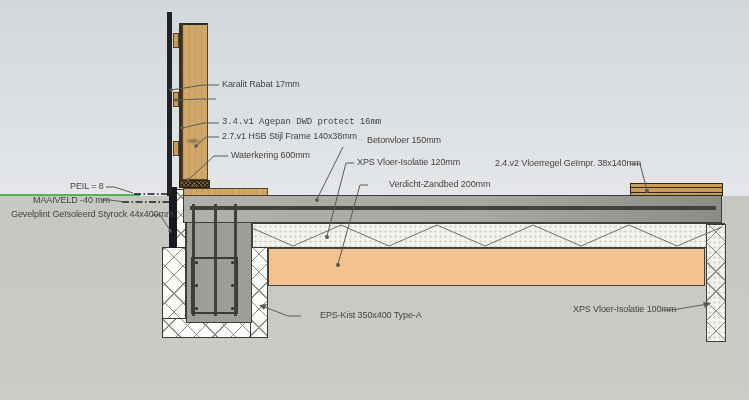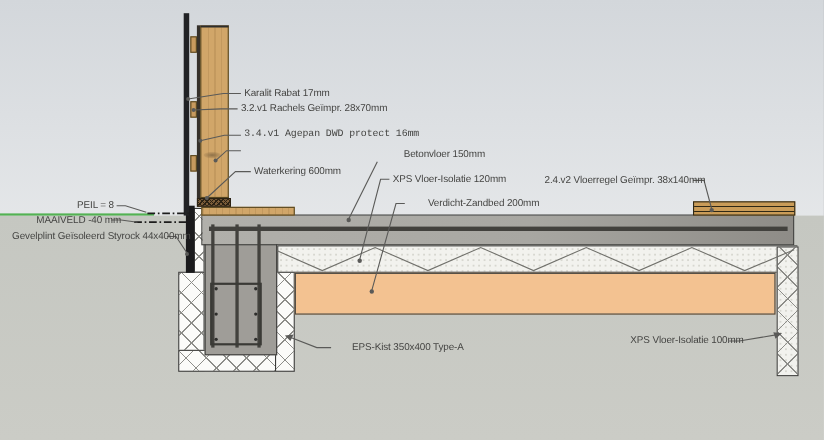--- a/index.html
+++ b/index.html
@@ -157,22 +157,22 @@
       <circle cx="327" cy="237" r="2"></circle>
         <circle cx="338" cy="265" r="2"></circle>
       <circle cx="647" cy="191" r="2"></circle>
         <circle cx="170" cy="231" r="1.8"></circle>
       <polygon points="259,305 267,304 264,310"></polygon>
       <polygon points="711,303 703,302 705,308"></polygon>
     </g>
   </svg>
 
   <div class="label" style="left:222px;top:79px;">Karalit Rabat 17mm</div>
-  <div class="label" style="left:219px;top:93px;">3.2.v1 Rachels Geïmpr. 28x70mm</div>
   <div class="label" style="left:222px;top:117px;font-family:Liberation Mono, monospace;">3.4.v1 Agepan DWD protect 16mm</div>
+  <div class="label" style="left:222px;top:131px;">2.7.v1 HSB Stijl Frame 140x38mm</div>
   <div class="label" style="left:231px;top:150px;">Waterkering 600mm</div>
   <div class="label" style="left:344px;top:135px;margin-left:23px;">Betonvloer 150mm</div>
   <div class="label" style="left:357px;top:157px;">XPS Vloer-Isolatie 120mm</div>
   <div class="label" style="left:389px;top:179px;">Verdicht-Zandbed 200mm</div>
   <div class="label" style="left:495px;top:158px;">2.4.v2 Vloerregel Geïmpr. 38x140mm</div>
   <div class="label" style="left:70px;top:181px;">PEIL = 8</div>
   <div class="label" style="left:33px;top:195px;">MAAIVELD -40 mm</div>
   <div class="label" style="left:11px;top:209px;">Gevelplint Geïsoleerd Styrock 44x400mm</div>
   <div class="label" style="left:320px;top:310px;text-align:right;">EPS-Kist 350x400 Type-A</div>
   <div class="label" style="left:573px;top:304px;">XPS Vloer-Isolatie 100mm</div>

